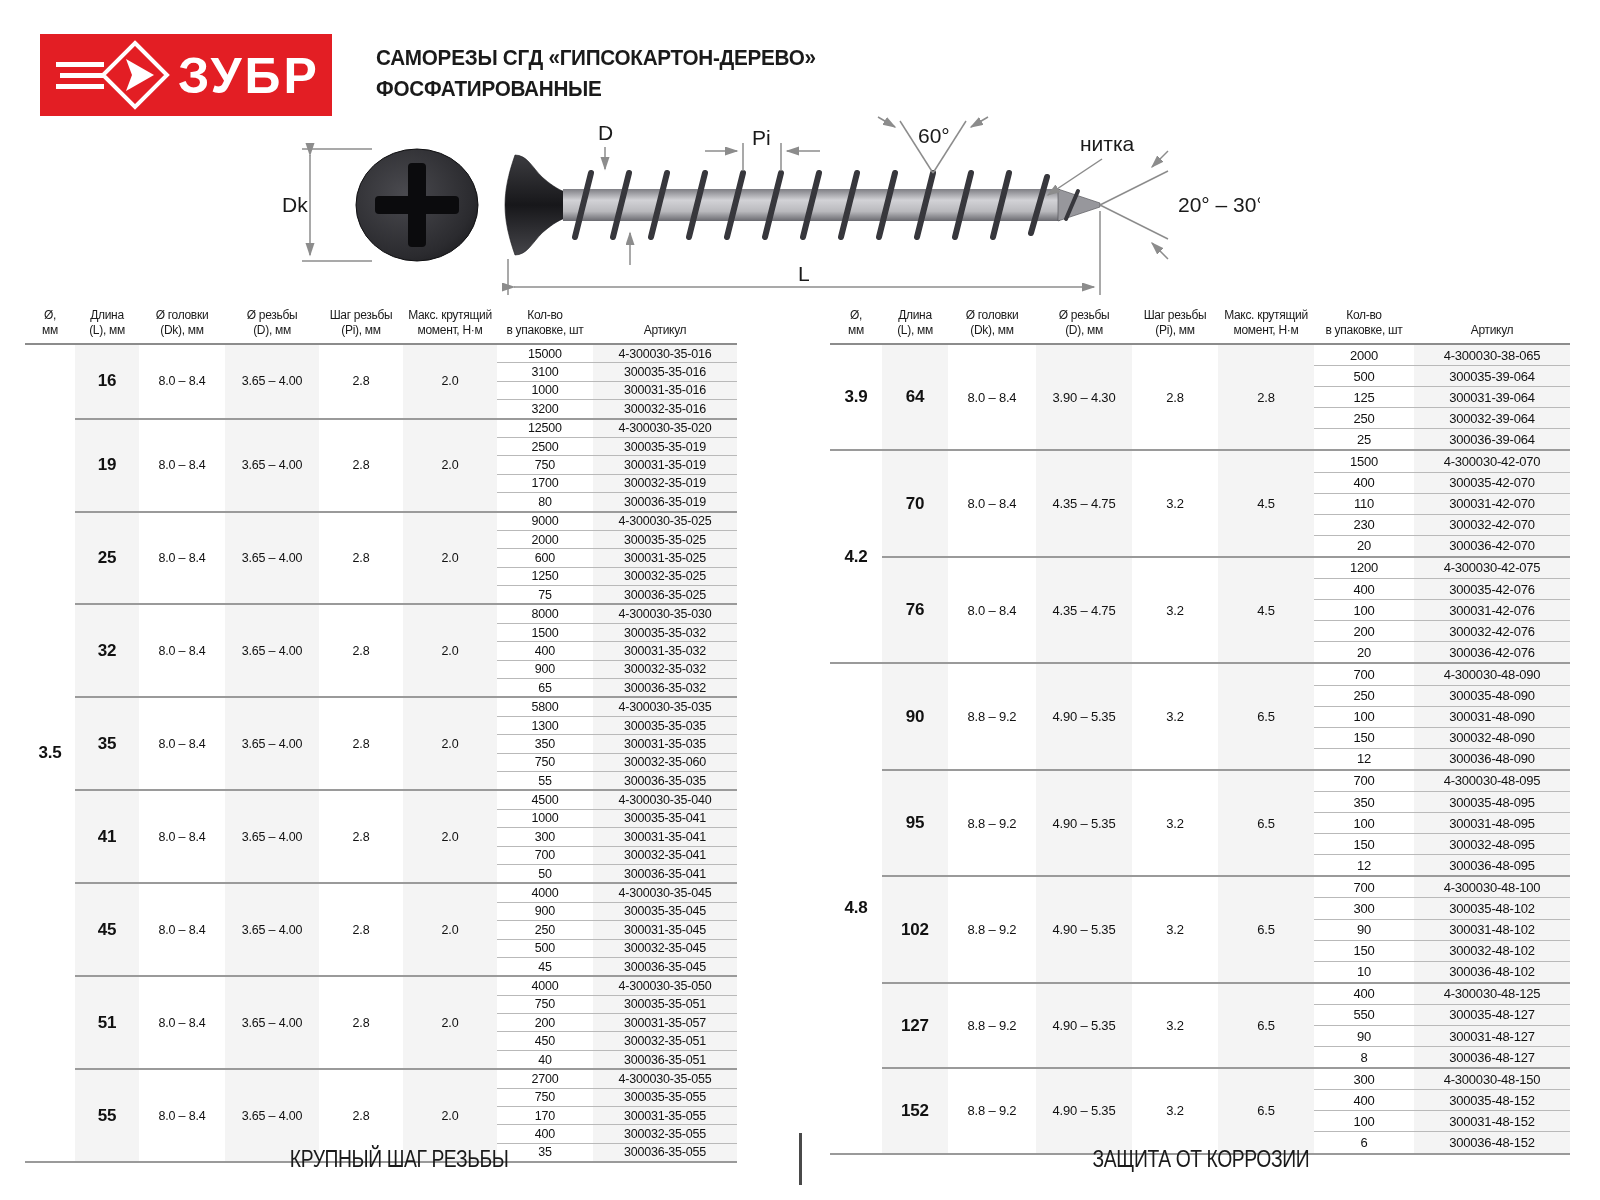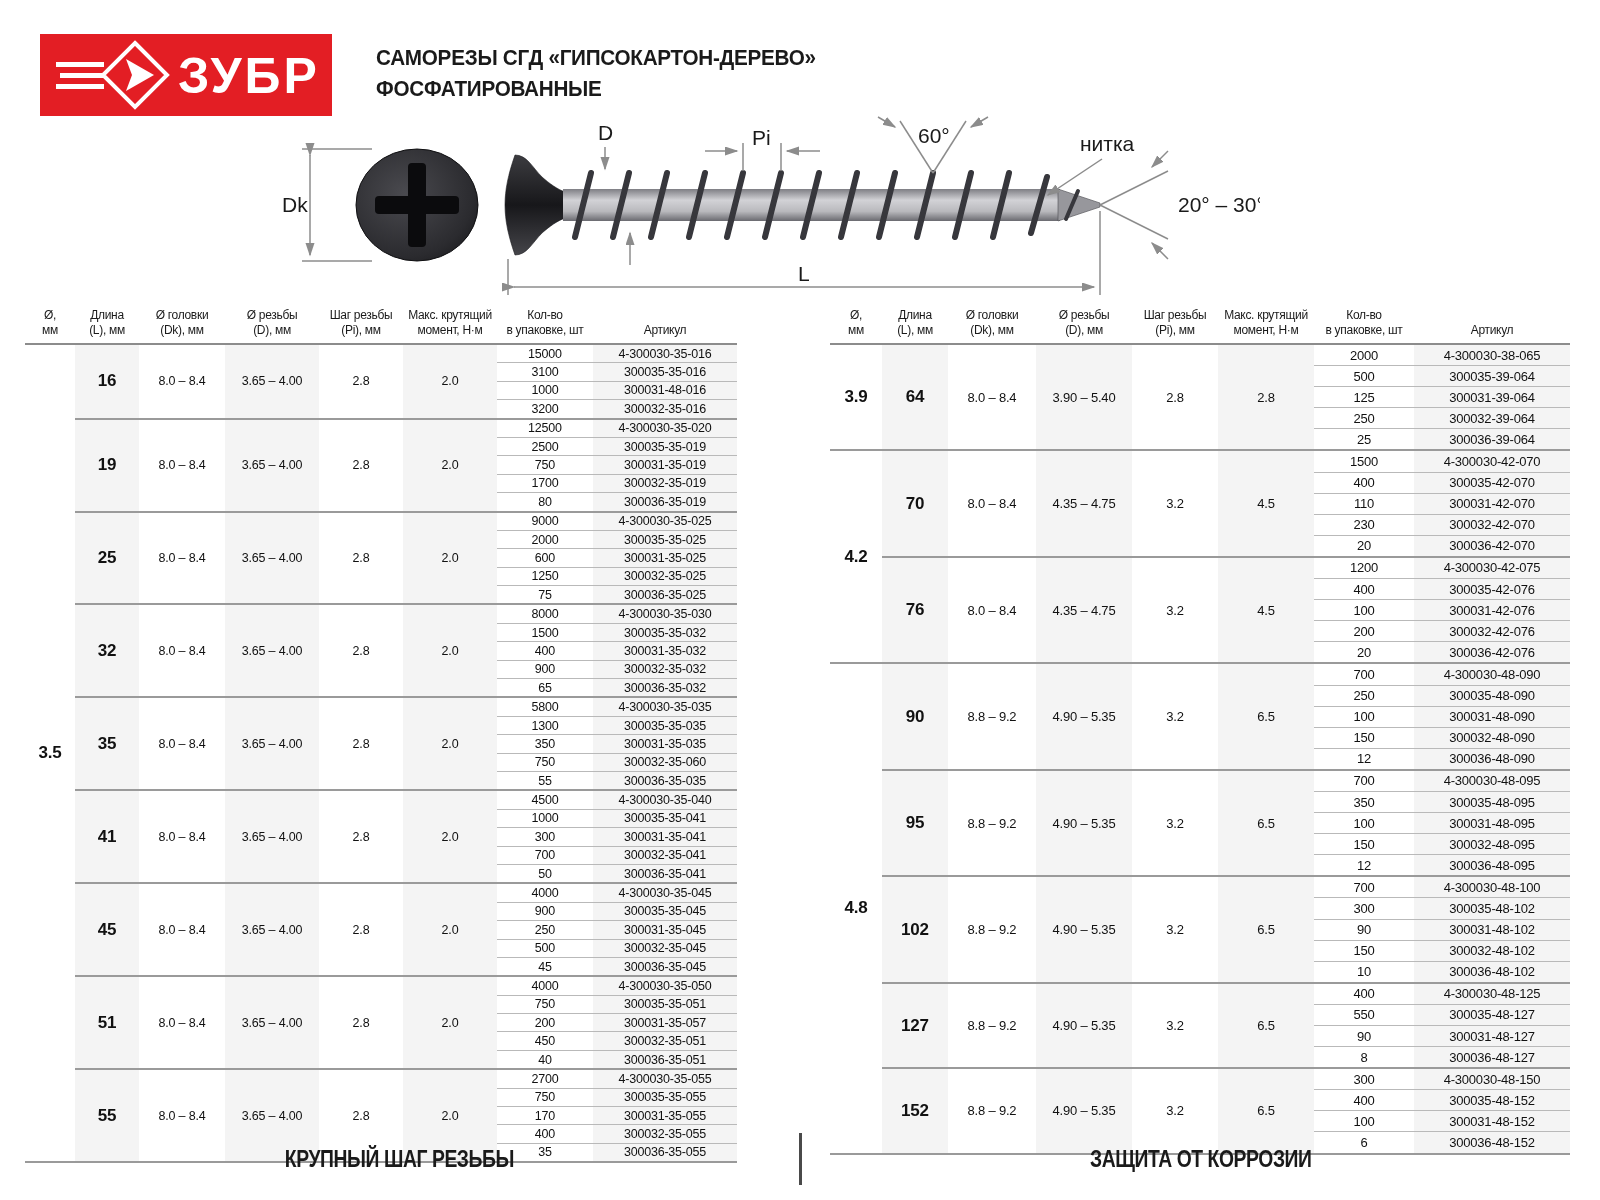--- a/index.html
+++ b/index.html
@@ -29,21 +29,21 @@
   #table-right tbody td{height:20.1px;}
   td.c-shade{background:#f4f4f4;}
   td.dia-cell,td.len-cell{font-weight:bold;font-size:17px !important;}
   tr.group-start td{border-top:2px solid #9a9a9a;}
   td.sep{border-top:1px solid #b9b9b9;}
   td.qty-cell{text-align:right;padding-right:24px;}
   td.art-cell{text-align:right;padding-right:10px;}
   
   .footer{position:absolute;left:0;top:1128px;width:1600px;height:62px;
           display:flex;align-items:center;}
-  .feature{flex:1 1 25%;text-align:center;font-size:23px;font-weight:bold;
+  .feature{flex:1 1 25%;text-align:center;font-size:23px;font-weight:normal;
            letter-spacing:-0.5px;white-space:nowrap;}
   .feature>span{display:inline-block;transform:scaleX(0.84);}
   .fdivider{width:1px;height:52px;background:#4a4a4a;flex:0 0 1px;}
 </style>
 </head>
 <body>
 
 <div class="logo">
   <svg width="292" height="82" viewBox="0 0 292 82">
     <rect x="0" y="0" width="292" height="82" fill="#e31e24"></rect>
@@ -219,21 +219,21 @@
         <td class="c-shade" rowspan="4">2.0</td>
         <td class="qty-cell">15000</td>
         <td class="art-cell c-shade">4-300030-35-016</td>
       </tr>
       <tr>
         <td class="qty-cell sep">3100</td>
         <td class="art-cell c-shade sep">300035-35-016</td>
       </tr>
       <tr>
         <td class="qty-cell sep">1000</td>
-        <td class="art-cell c-shade sep">300031-48-016</td>
+        <td class="art-cell c-shade sep">300031-35-016</td>
       </tr>
       <tr>
         <td class="qty-cell sep">3200</td>
         <td class="art-cell c-shade sep">300032-35-016</td>
       </tr>
       <tr class="group-start">
         <td class="len-cell c-shade" rowspan="5">19</td>
         <td rowspan="5">8.0 – 8.4</td>
         <td class="c-shade" rowspan="5">3.65 – 4.00</td>
         <td rowspan="5">2.8</td>
@@ -479,21 +479,21 @@
           <div></div>
           <div>Артикул</div>
         </th>
       </tr>
     </thead>
     <tbody>
       <tr>
         <td class="dia-cell" rowspan="5">3.9</td>
         <td class="len-cell c-shade" rowspan="5">64</td>
         <td rowspan="5">8.0 – 8.4</td>
-        <td class="c-shade" rowspan="5">3.90 – 5.40</td>
+        <td class="c-shade" rowspan="5">3.90 – 4.30</td>
         <td rowspan="5">2.8</td>
         <td class="c-shade" rowspan="5">2.8</td>
         <td class="qty-cell">2000</td>
         <td class="art-cell c-shade">4-300030-38-065</td>
       </tr>
       <tr>
         <td class="qty-cell sep">500</td>
         <td class="art-cell c-shade sep">300035-39-064</td>
       </tr>
       <tr>

